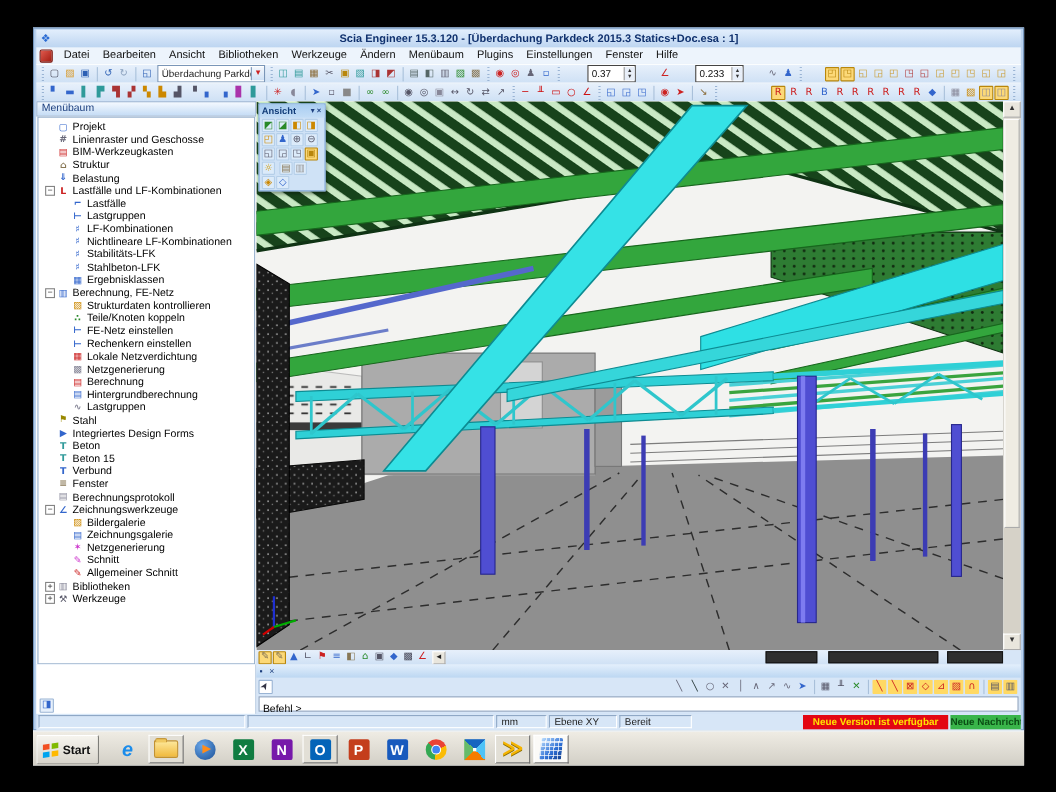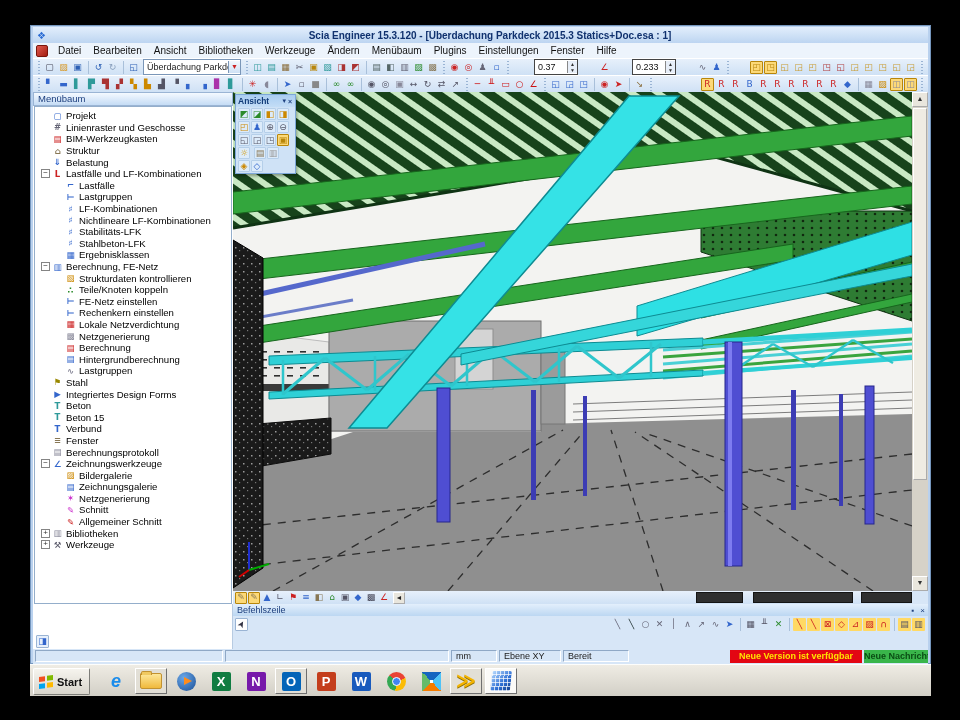--- a/index.html
+++ b/index.html
@@ -947,21 +947,20 @@
       </div>
     </div>
 
     <div id="cmd">
       <div id="cmdleft">
         <div class="chip">
             <span class="g" style="color:#36c">◨</span>
           </div>
       </div>
       <div id="cmdright">
-        <span class="ct">Befehlszeile</span>
         <span class="cbx">▪</span>
         <span class="cbx">×</span>
       </div>
       <div id="cmdicons">
         <div class="chip" style="position:absolute;left:2px;background:#fff;border-color:#9ab4d4">
           <span class="g ptr" style="color:#334">➤</span>
         </div>
         <span id="snapbar" style="display:flex">
             <div class="chip">
               <span class="g" style="color: rgb(102, 102, 119);">╲</span>
@@ -1023,20 +1022,23 @@
               <span class="g" style="color: rgb(204, 34, 34);">∩</span>
             </div>
             <div class="sep"></div>
             <div class="chip" style="background: rgb(255, 217, 100);">
               <span class="g" style="color: rgb(85, 85, 102);">▤</span>
             </div>
             <div class="chip" style="background: rgb(255, 217, 100);">
               <span class="g" style="color: rgb(85, 85, 102);">▥</span>
             </div>
           </span>
+      </div>
+      <div id="cmdinput">
+        <input value="Befehl &gt;" style="">
       </div>
     </div>
 
     <div id="status">
       <span id="status-cells"><div class="scell" style="left: 2px; width: 188px;"></div><div class="scell" style="left: 192px; width: 224px;"></div><div class="scell" style="left: 418px; width: 46px;">mm</div><div class="scell" style="left: 466px; width: 62px;">Ebene XY</div><div class="scell" style="left: 530px; width: 66px;">Bereit</div></span>
       <span id="status-alerts"><div class="alert" style="background: rgb(227, 6, 19); color: rgb(255, 228, 0); right: 66px; width: 132px;">Neue Version ist verfügbar</div><div class="alert" style="background: rgb(57, 181, 74); color: rgb(10, 77, 20); right: -10px; width: 74px;">Neue Nachrichten</div></span>
     </div>
   </div>
 
   <div id="taskbar">

